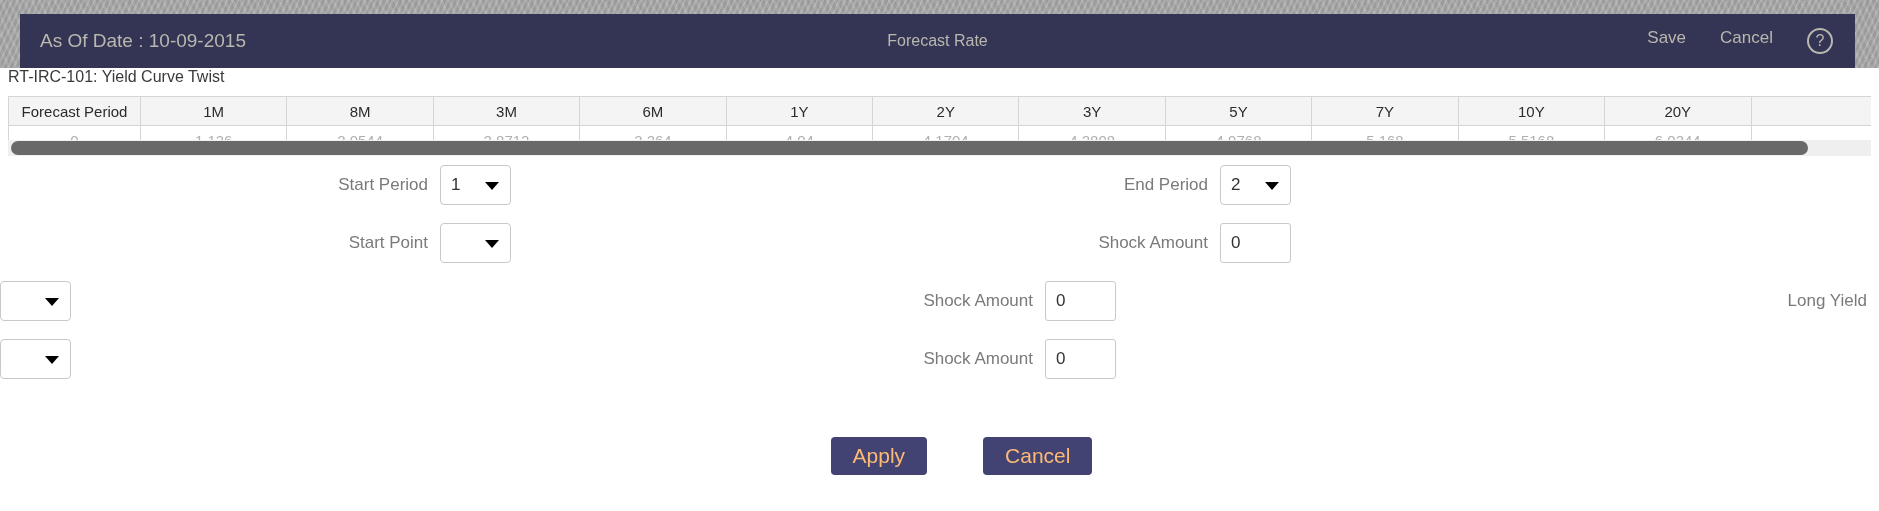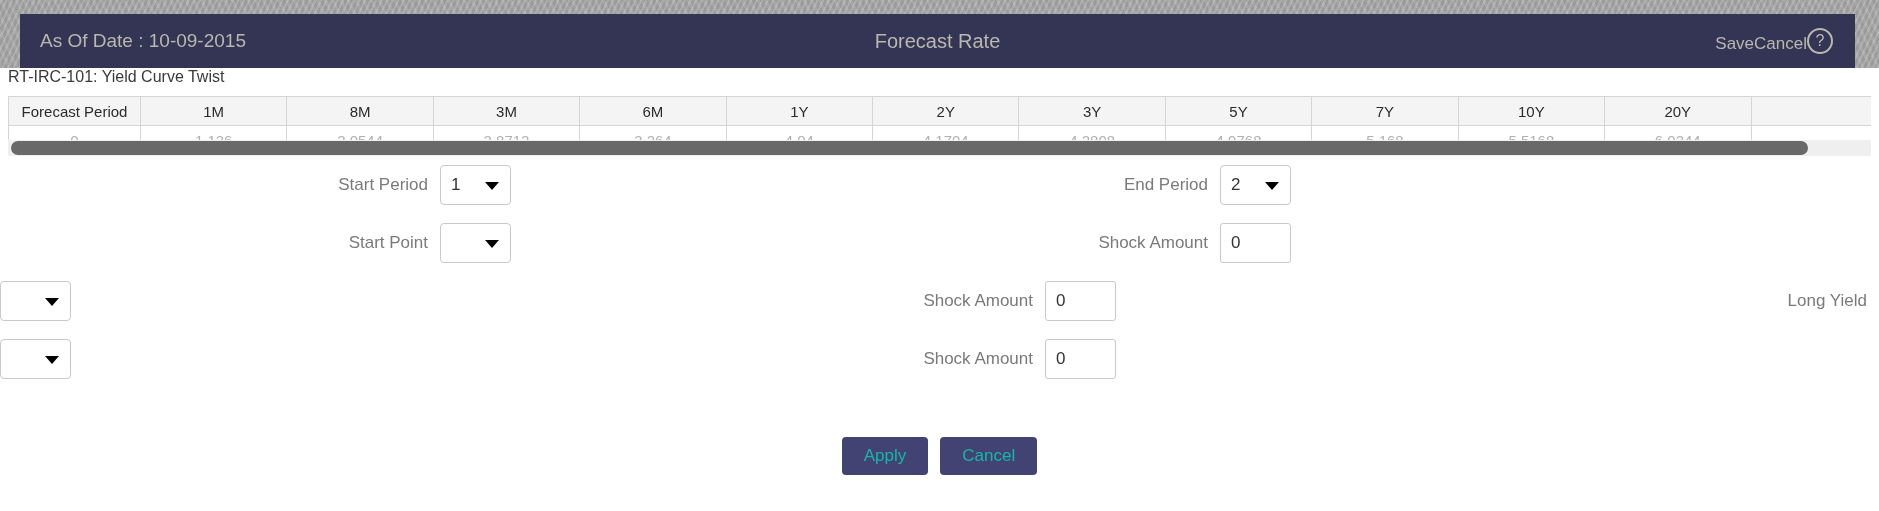--- a/index.html
+++ b/index.html
@@ -43,27 +43,28 @@
     color: #b9b8ae;
     font-size: 19px;
     margin-left: 20px;
     white-space: nowrap;
   }
   .app-title {
     position: absolute;
     left: 0; right: 0;
     text-align: center;
     color: #b9b8ae;
-    font-size: 20px;
+    font-size: 16px;
     pointer-events: none;
   }
   .title-actions {
     margin-left: auto;
     display: flex;
-    align-items: flex-end;
+    align-items: flex-start;
+    gap: 34px;
     margin-right: 22px;
     position: relative;
     z-index: 2;
   }
   .title-action {
     color: #b9b8ae;
     font-size: 17px;
     cursor: pointer;
     white-space: nowrap;
   }
@@ -196,28 +197,29 @@
   .btn-row {
     position: absolute;
     top: 437px; left: 0;
     width: 1879px;
     display: flex;
     justify-content: center;
     gap: 12px;
   }
   .btn {
     background: #434373;
-    color: #14b8a6;
+    color: #fdba74;
     border: none;
     border-radius: 4px;
-    font-size: 17px;
+    font-size: 21px;
     font-family: "Liberation Sans", sans-serif;
     padding: 0 22px;
     height: 38px;
     cursor: pointer;
+    margin-left: 44px;
   }
   .btn.apply { min-width: 76px; }
   .btn.cancel { min-width: 76px; }
 </style>
 </head>
 <body>
 
 <div id="page">
 
   <div class="backdrop"></div>

